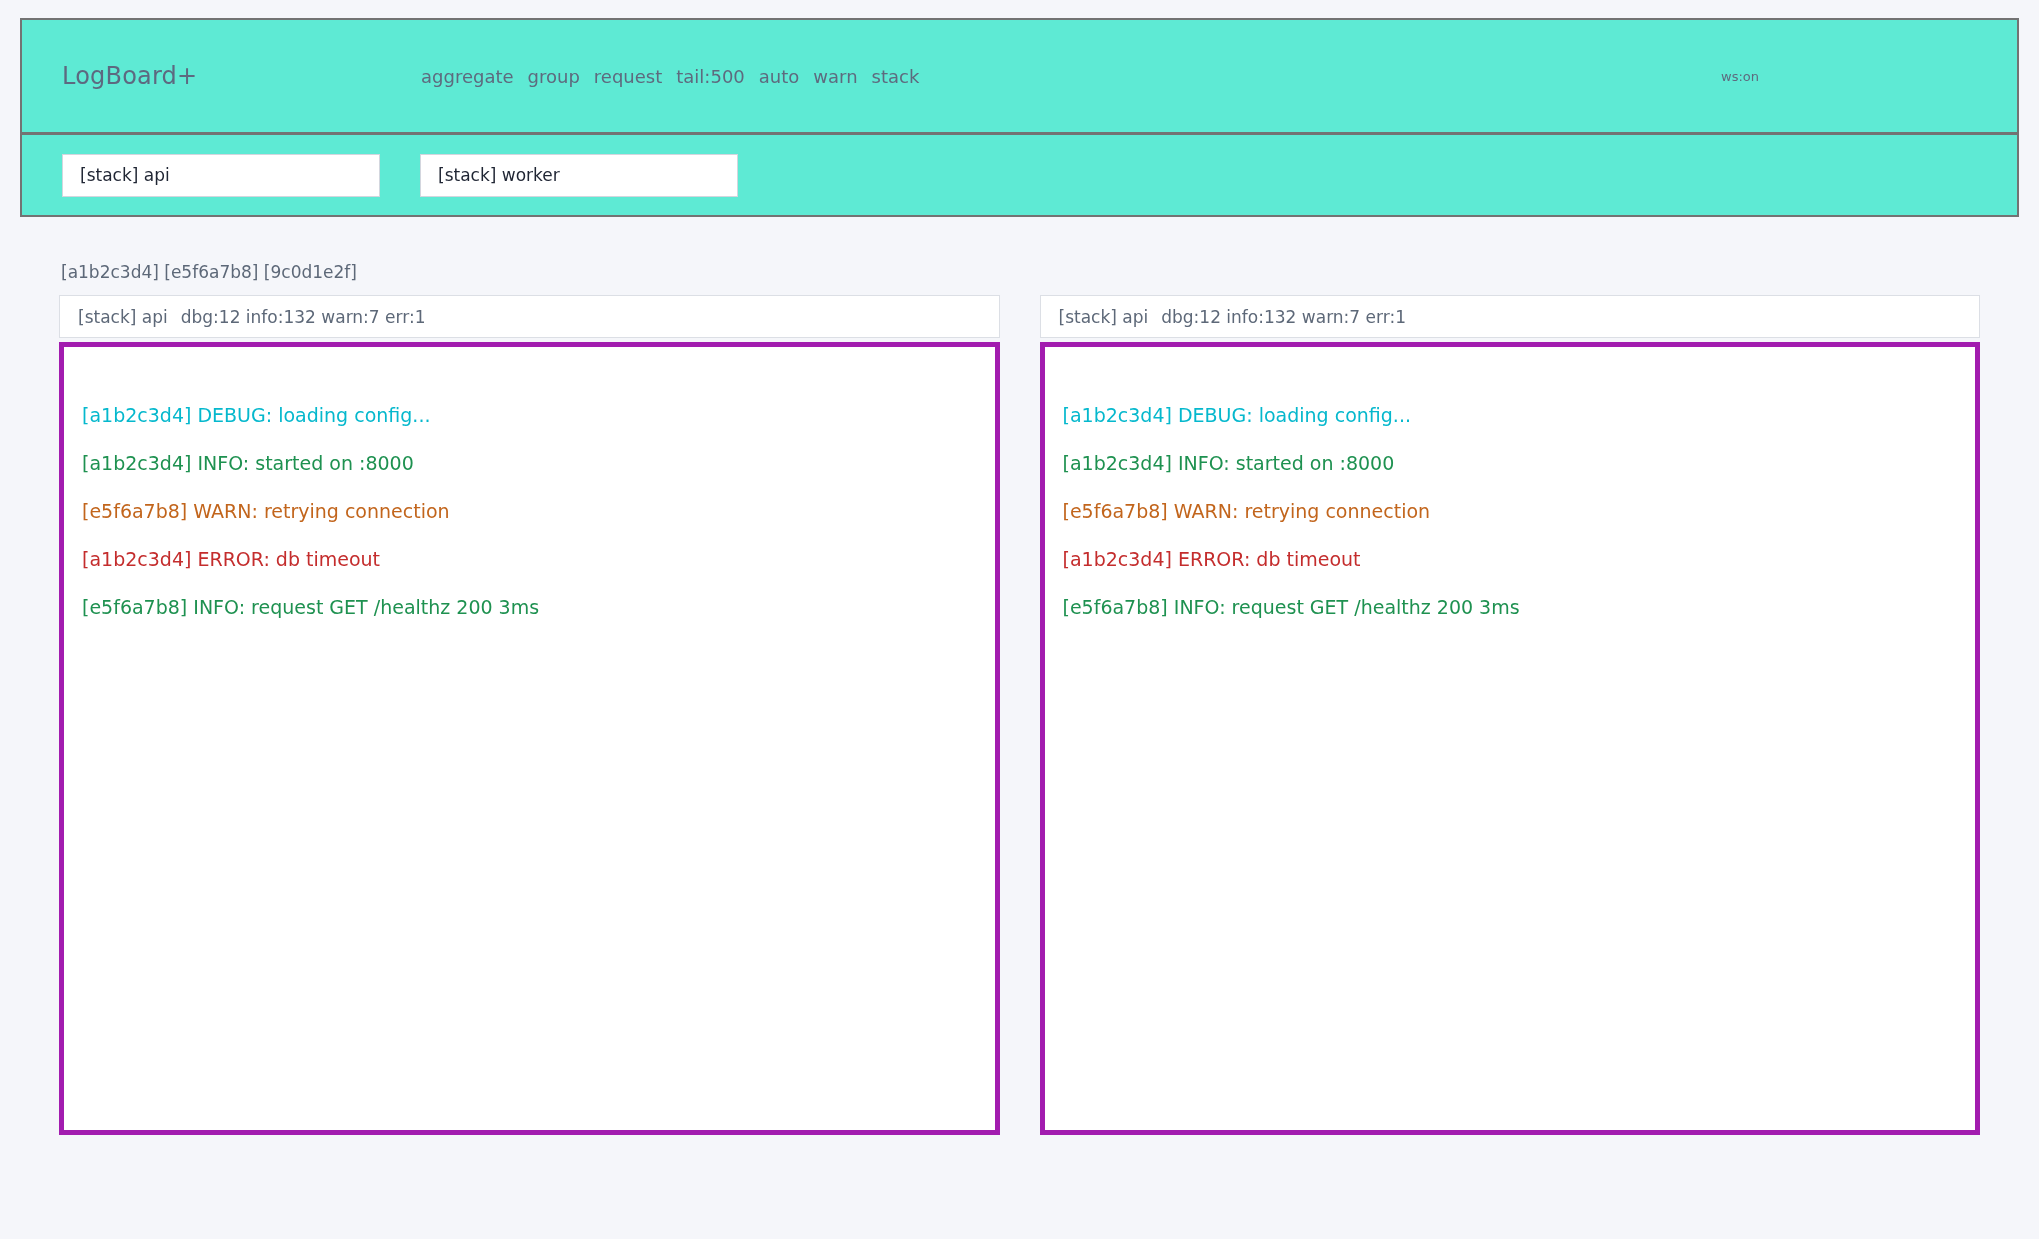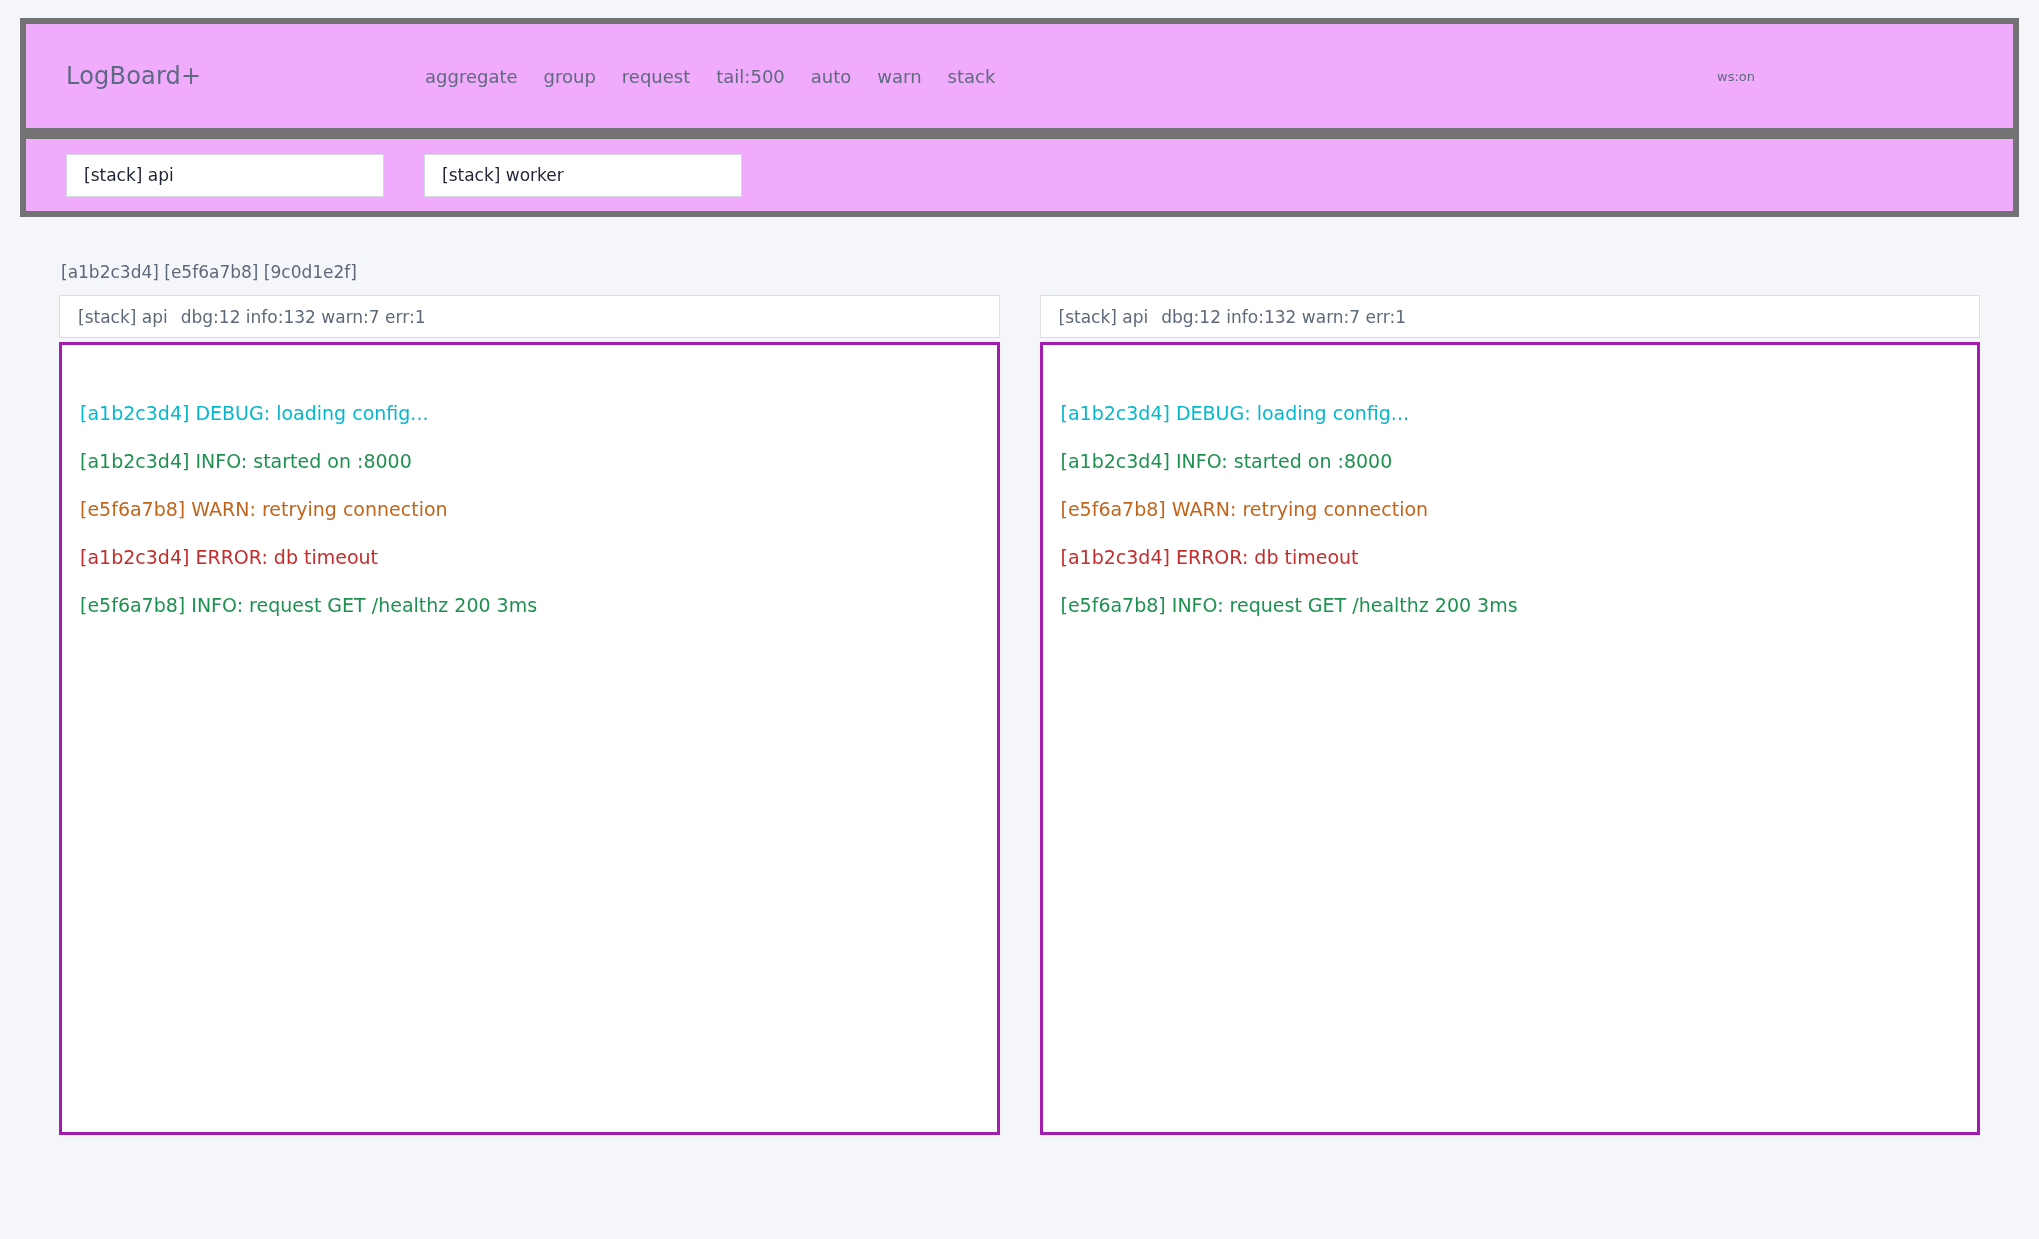--- a/index.html
+++ b/index.html
@@ -10,42 +10,42 @@
     font-family: "DejaVu Sans", "Liberation Sans", sans-serif;
   }
   body {
     width: 2039px;
     height: 1239px;
     overflow: hidden;
   }
 
   
   .card {
-    background: #f0abfc;
-    border: 6px solid #737373;
+    background: #5eead4;
+    border: 2px solid #737373;
     margin: 0 20px;
   }
   .header-bar {
     margin-top: 18px;
     height: 116px;
     display: flex;
     align-items: center;
     padding: 0 40px;
   }
   .app-title {
     width: 359px;
     font-size: 24px;
     color: #5d6980;
     letter-spacing: 0.2px;
   }
   .toolbar {
     flex: 1;
     display: flex;
     align-items: center;
-    gap: 26px;
+    gap: 14px;
     font-size: 18px;
     color: #5e6a7e;
   }
   .toolbar-item { cursor: pointer; }
   .ws-status {
     width: 256px;
     margin-left: auto;
     text-align: left;
     font-size: 13px;
     color: #5e6a7e;
@@ -93,21 +93,21 @@
     display: flex;
     align-items: center;
     gap: 13px;
     padding: 0 18px;
     font-size: 17px;
     color: #5d6878;
     margin-bottom: 4px;
   }
   .pane-body {
     background: #ffffff;
-    border: 3px solid #a21caf;
+    border: 5px solid #a21caf;
     height: 793px;
     padding: 44px 18px 18px;
     overflow: hidden;
   }
   .log-line {
     font-size: 19px;
     line-height: 48px;
     white-space: nowrap;
   }
 </style>

